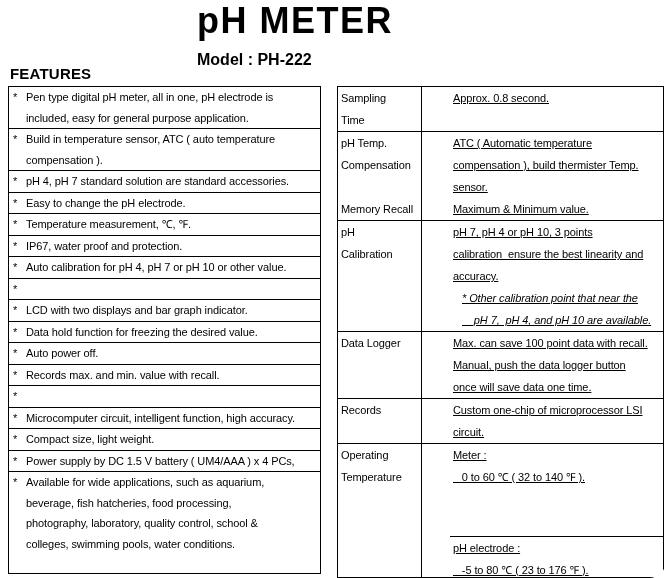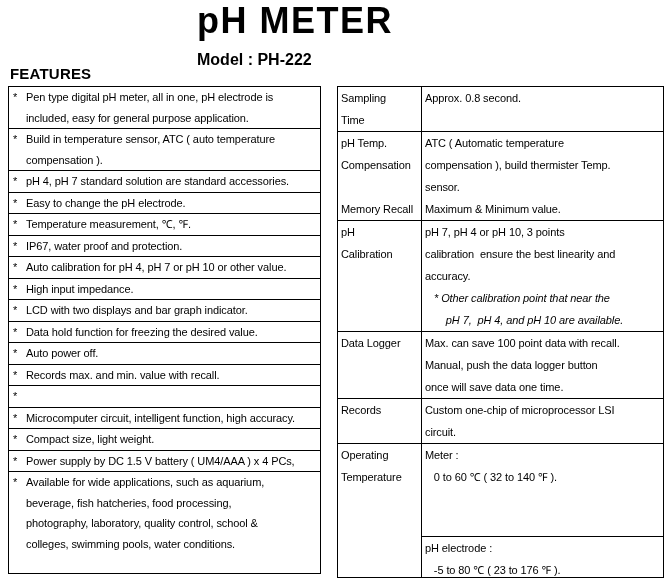--- a/index.html
+++ b/index.html
@@ -1,19 +1,20 @@
 <!DOCTYPE html>
 <html><head>
 <meta charset="utf-8">
 <style>
   html,body { margin:0; padding:0; background:#fff; }
   .page {
     position:relative; width:666px; height:578px; overflow:hidden;
     background:#ffffff; color:#000000;
     font-family:"Liberation Sans", sans-serif;
+    border-radius:17px;
   }
   .title {
     position:absolute; left:197px; top:2px;
     font-size:36px; font-weight:bold; line-height:38px; letter-spacing:1.5px;
     white-space:pre;
   }
   .model {
     position:absolute; left:197px; top:51px;
     font-size:16px; font-weight:bold; white-space:pre;
   }
@@ -28,31 +29,31 @@
   .f-row { display:flex; border-top:1px solid #000; padding:0 2px 0 4px; }
   .f-row:first-child { border-top:none; }
   .f-bullet { flex:0 0 13px; width:13px; font-size:11px; line-height:20.5px; }
   .f-text {
     white-space:pre; font-size:11px; line-height:20.5px; letter-spacing:-0.1px;
   }
   .specs-table {
     position:absolute; left:337px; top:86px; width:327px; height:492px;
     border:1px solid #000; box-sizing:border-box; overflow:hidden; background:#fff;
   }
-  .s-row { display:flex; border-top:1px solid #000; }
+  .s-row { display:flex; border-top:1px solid #000;gap:28px; }
   .s-row:first-child { border-top:none; }
   .s-label {
     flex:0 0 84px; width:84px; box-sizing:border-box;
     border-right:1px solid #000; padding:0 2px 0 3px;
     white-space:pre; font-size:11px; line-height:22px; letter-spacing:-0.1px;
   }
   .s-cells { flex:1; display:flex; flex-direction:column; min-width:0; }
   .s-cell {
     white-space:pre; font-size:11px; line-height:22px;
-    padding-left:3px; letter-spacing:-0.1px;
+    padding-left:3px; letter-spacing:-0.1px;text-decoration:underline;
   }
   .s-cell-split { border-top:1px solid #000;margin-top:48px; }
   .s-note {
     font-style:italic; padding-left:9px; white-space:pre;
     font-size:11px; line-height:22px;
   }
 </style>
 </head>
 <body>
 
@@ -86,21 +87,20 @@
       <div class="f-row">
         <span class="f-bullet">*</span>
         <span class="f-text">IP67, water proof and protection.</span>
       </div>
       <div class="f-row">
         <span class="f-bullet">*</span>
         <span class="f-text">Auto calibration for pH 4, pH 7 or pH 10 or other value.</span>
       </div>
       <div class="f-row">
         <span class="f-bullet">*</span>
-        <span class="f-text">High input impedance.</span>
       </div>
       <div class="f-row">
         <span class="f-bullet">*</span>
         <span class="f-text">LCD with two displays and bar graph indicator.</span>
       </div>
       <div class="f-row">
         <span class="f-bullet">*</span>
         <span class="f-text">Data hold function for freezing the desired value.</span>
       </div>
       <div class="f-row">

